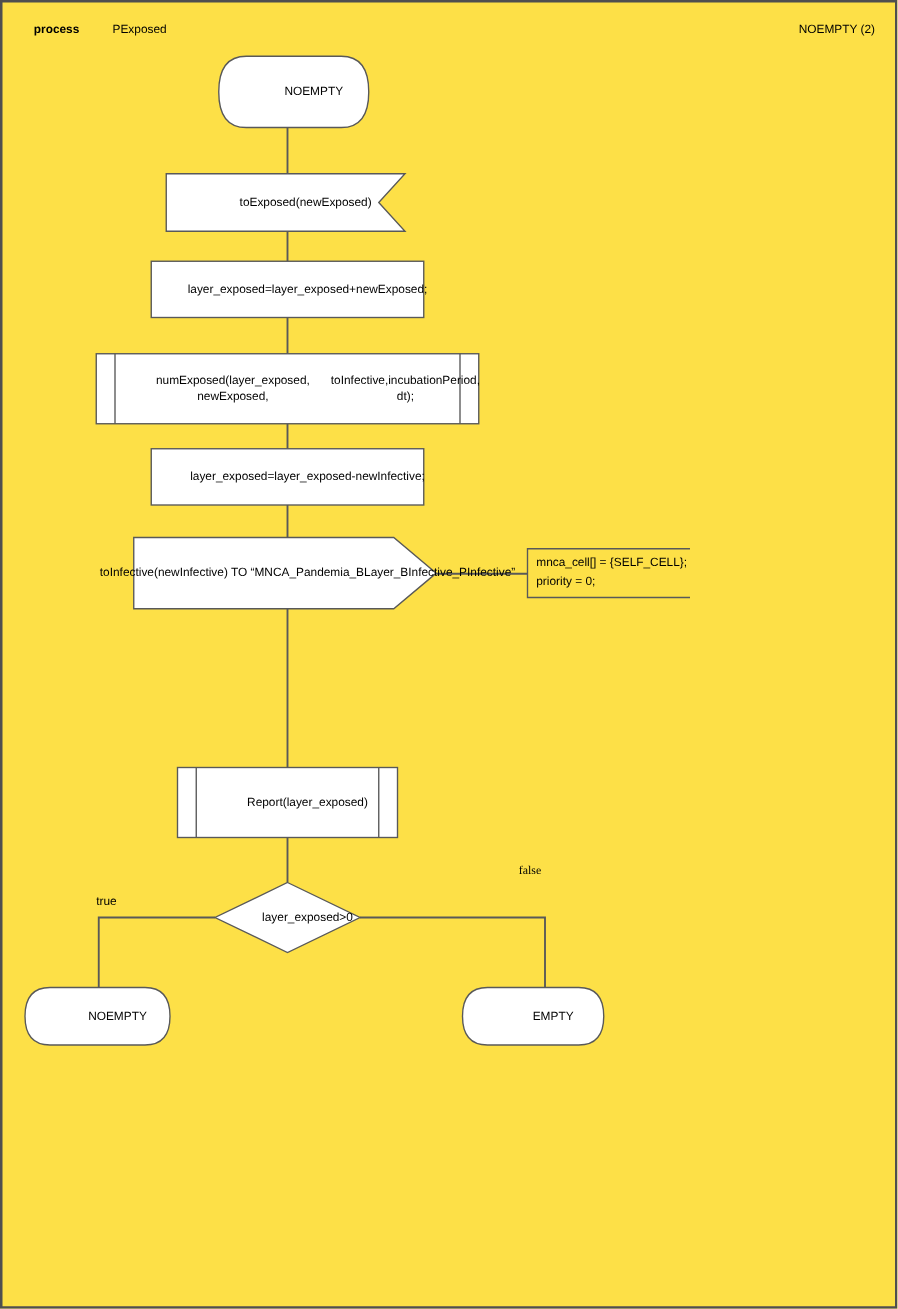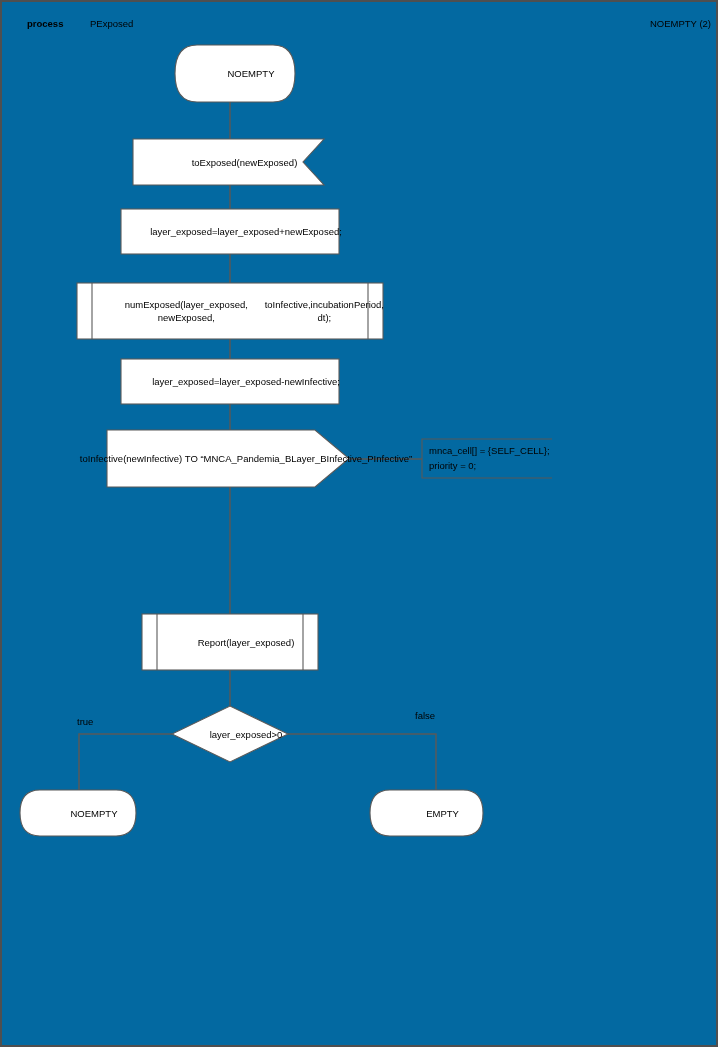--- a/index.html
+++ b/index.html
@@ -1,20 +1,20 @@
 <!DOCTYPE html>
 <html><head>
 <meta charset="utf-8">
 <style>
   html,body{margin:0;padding:0;background:#ffffff;}
   #page{
     position:relative;
     width:718px;height:1047px;
     box-sizing:border-box;
-    background:#0369a1;
+    background:#fde047;
     border:2px solid #4f4f4f;
     font-family:"Liberation Sans", sans-serif;
     color:#000;
     overflow:hidden;
   }
   #shapes{position:absolute;left:0;top:0;width:718px;height:1047px;}
   .lbl{
     position:absolute;
     display:flex;align-items:center;justify-content:center;
     text-align:center;
@@ -80,21 +80,21 @@
       <polygon points="228,704 286,732 228,760 170,732"></polygon>
 
       <path d="M 38,788 H 114 Q 134,788 134,811 Q 134,834 114,834 H 38 Q 18,834 18,811 Q 18,788 38,788 Z"></path>
 
       <path d="M 388,788 H 461 Q 481,788 481,811 Q 481,834 461,834 H 388 Q 368,834 368,811 Q 368,788 388,788 Z"></path>
     </g>
   </svg>
 
   <div class="hdr bold" style="left:25px;top:16px;">process</div>
   <div class="hdr" style="left:88px;top:16px;">PExposed</div>
-  <div class="hdr" style="right:5px;top:16px;position:absolute;padding-left:28px;">NOEMPTY (2)</div>
+  <div class="hdr" style="right:16px;top:16px;position:absolute;padding-left:28px;">NOEMPTY (2)</div>
 
   <div class="lbl" style="left:173px;top:43px;width:120px;height:57px;">NOEMPTY</div>
 
   <div class="lbl" style="left:131px;top:137px;width:191px;height:46px;">toExposed(newExposed)</div>
 
   <div class="lbl" style="left:119px;top:207px;width:218px;height:45px;">layer_exposed=layer_exposed+newExposed;</div>
 
   <div class="lbl multiline" style="left:90px;top:281px;width:276px;height:56px;">
     <div>numExposed(layer_exposed, newExposed,</div>
     <div>toInfective,incubationPeriod, dt);</div>
@@ -107,19 +107,19 @@
   <div class="comment-text">
     <div>mnca_cell[] = {SELF_CELL};</div>
     <div>priority = 0;</div>
   </div>
 
   <div class="lbl" style="left:155px;top:612px;width:146px;height:56px;">Report(layer_exposed)</div>
 
   <div class="lbl" style="left:170px;top:704px;width:116px;height:56px;">layer_exposed&gt;0</div>
 
   <div class="branch-lbl" style="left:75px;top:714px;">true</div>
-  <div class="branch-lbl" style="left:413px;top:708px;">false</div>
+  <div class="branch-lbl" style="left:413px;top:690px;font-family:Liberation Serif, serif;">false</div>
 
   <div class="lbl" style="left:18px;top:788px;width:116px;height:46px;">NOEMPTY</div>
 
   <div class="lbl" style="left:368px;top:788px;width:113px;height:46px;">EMPTY</div>
 
 </div>
 
 </body></html>

